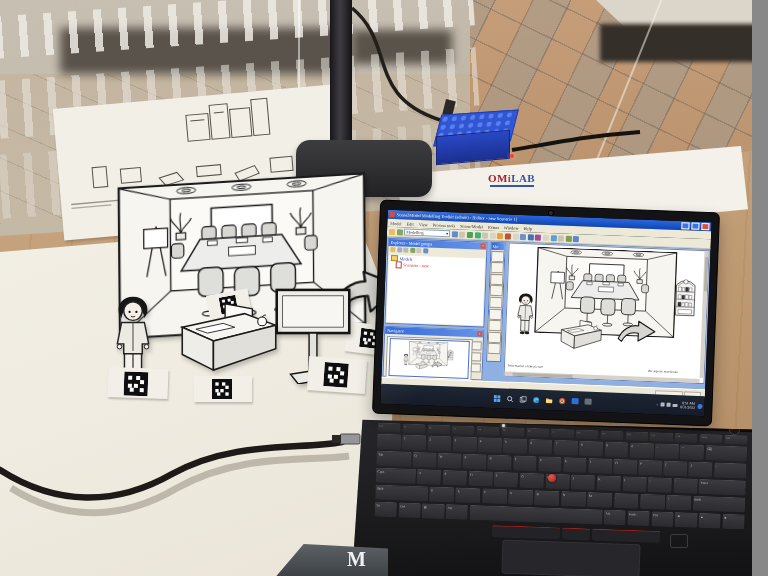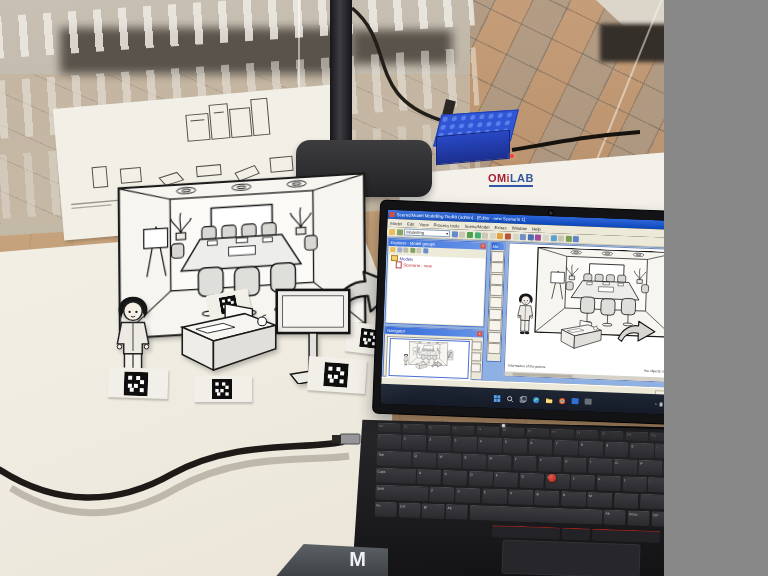--- a/index.html
+++ b/index.html
@@ -1,17 +1,17 @@
 <!DOCTYPE html>
 <html><head>
 <meta charset="utf-8">
 <style>
   html,body{margin:0;padding:0;background:#888;}
-  #stage{position:relative;width:664px;height:576px;overflow:hidden;
-    font-family:Liberation Sans, sans-serif;background:#c4baa9;}
+  #stage{position:relative;width:752px;height:576px;overflow:hidden;
+    font-family:Liberation Serif, serif;background:#c4baa9;}
   .abs{position:absolute;}
   
   .bg-wall{left:0;top:0;width:768px;height:240px;background:linear-gradient(#d2cabb,#c2b8a6);}
   .wall-corner{left:0;top:0;width:74px;height:110px;background:#ddd5c7;}
   .bg-floor{left:452px;top:0;width:316px;height:218px;
     background:
       repeating-linear-gradient(26deg, rgba(90,85,78,.32) 0 1.5px, transparent 1.5px 34px),
       repeating-linear-gradient(-64deg, rgba(90,85,78,.32) 0 1.5px, transparent 1.5px 34px),
       repeating-linear-gradient(-64deg, rgba(158,154,147,.45) 0 34px, transparent 34px 68px),
       linear-gradient(#c59d78,#b8926d);}

